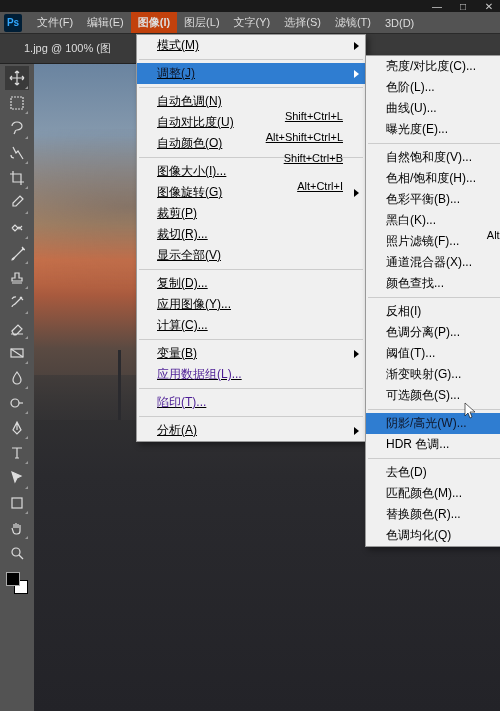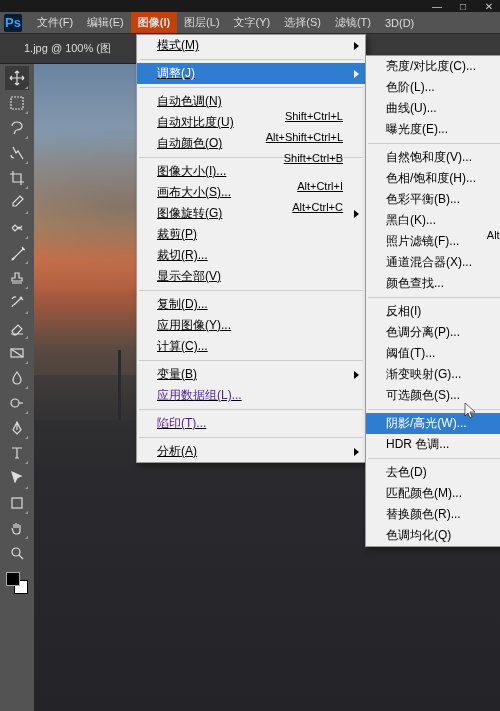--- a/index.html
+++ b/index.html
@@ -3,21 +3,21 @@
 <meta charset="utf-8">
 <style>
   * { box-sizing: border-box; margin: 0; padding: 0; font-family: "Microsoft YaHei", "SimSun", sans-serif; }
   body { width: 500px; height: 711px; background: #535353; overflow: hidden; position: relative; }
   
   .titlebar { height: 12px; background: #1a1a1a; display: flex; justify-content: flex-end; align-items: center; padding-right: 4px; gap: 12px; }
   .titlebar .win-btn { color: #ccc; font-size: 10px; width: 14px; text-align: center; }
   .titlebar .close { color: #ccc; }
   
   .menubar { height: 22px; background: #535353; display: flex; align-items: center; padding-left: 4px; border-bottom: 1px solid #2a2a2a; }
-  .ps-logo { width: 18px; height: 18px; background: #001e36; color: #31a8ff; font-size: 13px; font-weight: bold; display: flex; align-items: center; justify-content: center; border-radius: 2px; margin-right: 8px; }
+  .ps-logo { width: 18px; height: 18px; background: #001e36; color: #31a8ff; font-size: 10px; font-weight: bold; display: flex; align-items: center; justify-content: center; border-radius: 2px; margin-right: 8px; }
   .menubar .menu-item { color: #ddd; font-size: 11px; padding: 3px 7px; cursor: default; }
   .menubar .menu-item.open { background: #c2410c; font-weight: bold; }
   
   .tabbar { height: 30px; background: #3a3a3a; display: flex; align-items: center; padding-left: 24px; border-bottom: 1px solid #222; }
   .tabbar .tab { color: #ddd; font-size: 11px; }
   
   .workspace { position: absolute; top: 64px; left: 0; right: 0; bottom: 0; display: flex; }
   
   .toolbar { width: 34px; background: #535353; display: flex; flex-direction: column; align-items: center; padding-top: 2px; gap: 1px; }
   .tool { width: 24px; height: 24px; display: flex; align-items: center; justify-content: center; color: #ddd; position: relative; }
@@ -30,21 +30,21 @@
   
   .canvas { flex: 1; background: #2b2b2b; position: relative; overflow: hidden; }
   .sky { position:absolute; top:0; left:0; right:0; height:55%; background: linear-gradient(to bottom, #6a84a0 0%, #8599ad 20%, #b8906a 45%, #d2744a 55%, #a85a3e 65%, #5a4a42 80%, #3a3838 100%); }
   .clouds { position:absolute; top:10%; left:0; right:0; height:30%; background: radial-gradient(ellipse at 20% 40%, rgba(60,60,70,.35) 0%, transparent 50%), radial-gradient(ellipse at 70% 30%, rgba(70,70,80,.3) 0%, transparent 50%); }
   .city { position:absolute; bottom:0; left:0; right:0; height:52%; background: linear-gradient(to bottom, rgba(58,56,56,.6) 0%, #2a2a2e 30%, #232328 100%); }
   .buildings { position:absolute; bottom:45%; left:0; right:0; height:12%; }
   .b { position:absolute; bottom:0; background:#2a2a2e; }
   
   .dropdown { position: absolute; background: #f0f0f0; border: 1px solid #999; box-shadow: 3px 3px 6px rgba(0,0,0,0.4); font-size: 12px; color: #000; }
   .dropdown .row { display: flex; align-items: center; height: 21px; padding: 0 22px 0 20px; position: relative; white-space: nowrap; }
-  .dropdown .row.hl { background: #2f7dd1; color: #ffffff; }
+  .dropdown .row.hl { background: #2f7dd1; color: #0f172a; }
   .dropdown .row.disabled { color: #4c1d95; }
   .dropdown .sep { height: 1px; background: #ccc; margin: 3px 2px; }
   .dropdown .shortcut { margin-left: auto; padding-left: 24px; font-size: 11px; margin-top: 29px; }
   .dropdown .arrow { position: absolute; right: 6px; width: 0; height: 0; border-left: 5px solid #000; border-top: 4px solid transparent; border-bottom: 4px solid transparent; }
   .dropdown .row.hl .arrow { border-left-color: #fff; }
   
   .menu1 { top: 34px; left: 136px; width: 230px; text-decoration: underline; }
   .menu2 { top: 55px; left: 365px; width: 180px; }
   
   .cursor { position: absolute; top: 402px; left: 464px; width: 14px; height: 18px; z-index: 100; }
@@ -243,24 +243,20 @@
     <div class="row">
       <span>自动颜色(O)</span>
       <span class="shortcut">Shift+Ctrl+B</span>
     </div>
     <div class="sep"></div>
     <div class="row">
       <span>图像大小(I)...</span>
       <span class="shortcut">Alt+Ctrl+I</span>
     </div>
     <div class="row">
-      <span>画布大小(S)...</span>
-      <span class="shortcut">Alt+Ctrl+C</span>
-    </div>
-    <div class="row">
       <span>图像旋转(G)</span>
       <span class="arrow"></span>
     </div>
     <div class="row">
       <span>裁剪(P)</span>
     </div>
     <div class="row">
       <span>裁切(R)...</span>
     </div>
     <div class="row">

